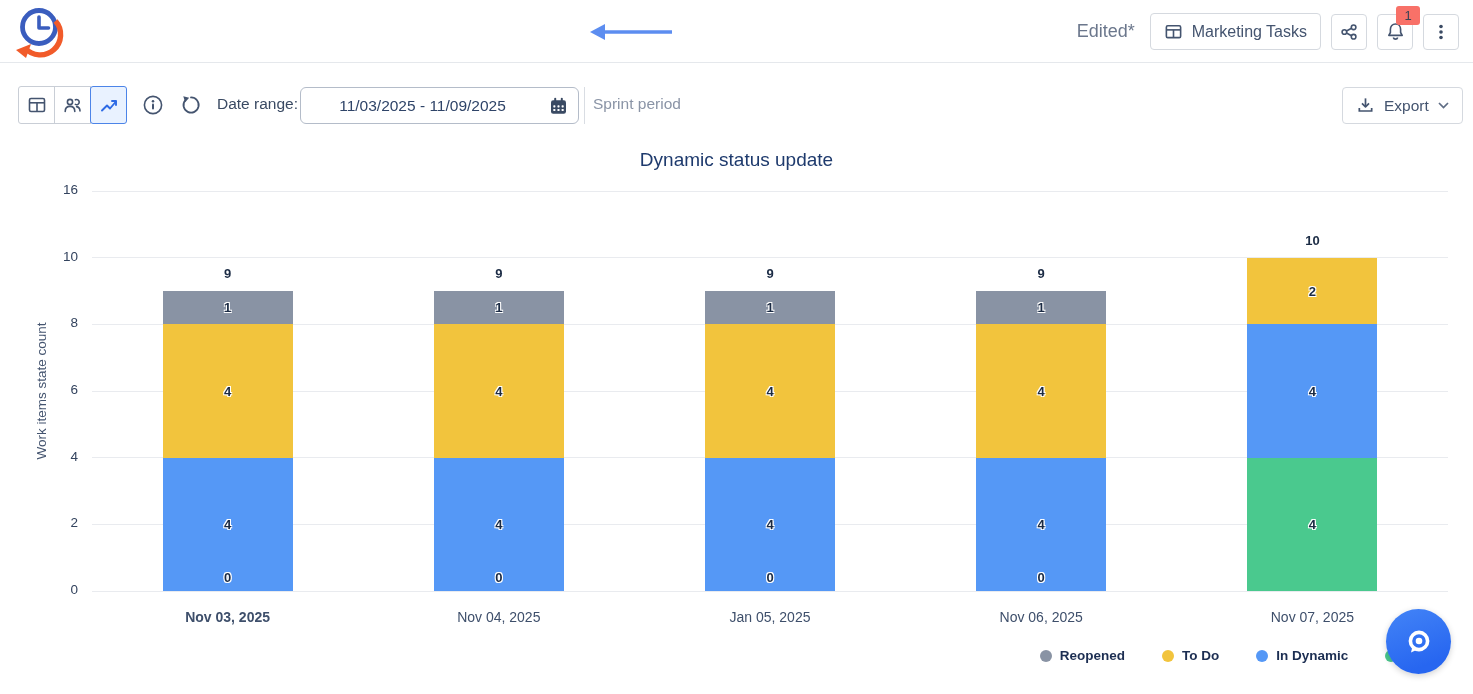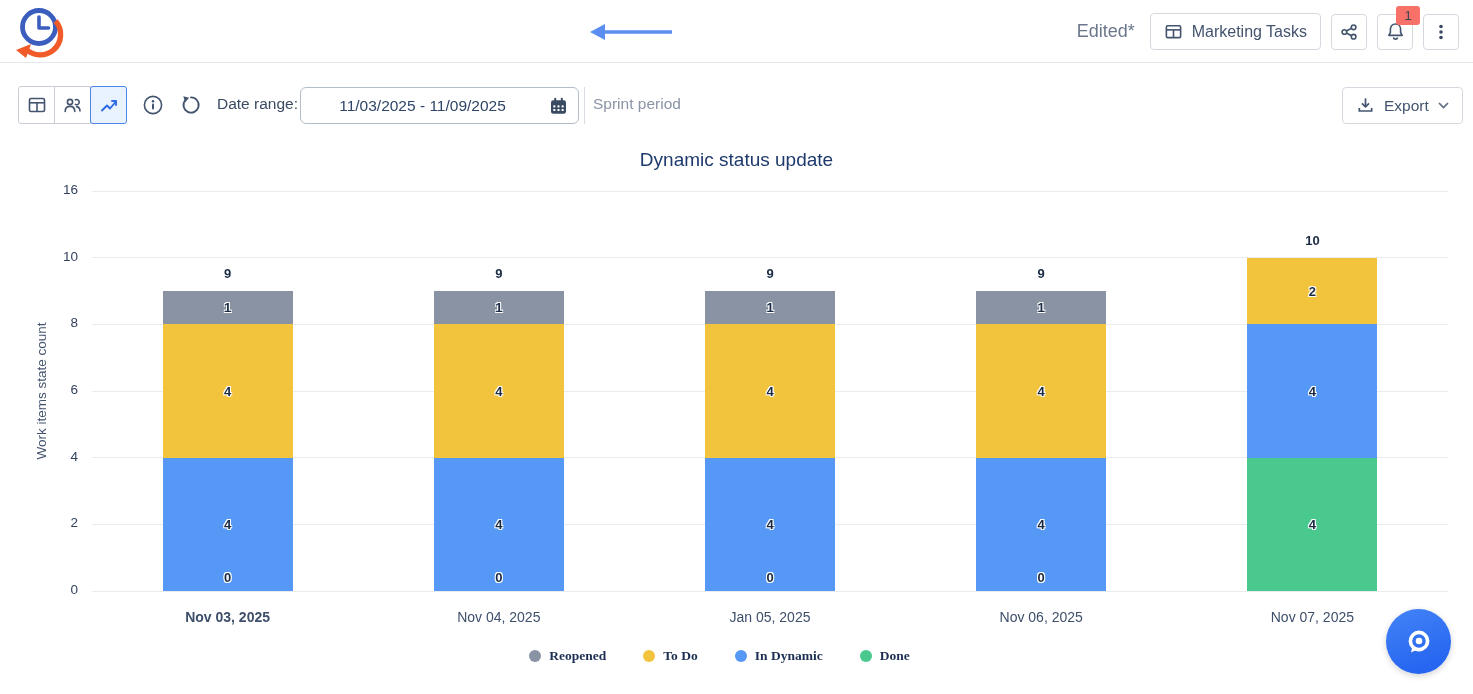--- a/index.html
+++ b/index.html
@@ -62,21 +62,21 @@
   .gridline { position:absolute; left:0; width:100%; height:1px; background:#E9EBEF; }
   .ytick { position:absolute; left:30px; width:48px; text-align:right; font-size:13.5px; color:#33435E; }
   .bar-seg { position:absolute; width:130px; display:flex; align-items:center; justify-content:center; }
   .seg-label { font-size:13px; font-weight:bold; color:#1B2B44;
                text-shadow:-1px -1px 0 #fff, 1px -1px 0 #fff, -1px 1px 0 #fff, 1px 1px 0 #fff; }
   .total-label { position:absolute; width:130px; text-align:center; font-size:13px;
                  font-weight:bold; color:#1B2B44; }
   .zero-label { position:absolute; width:130px; text-align:center; }
   .xlabel { position:absolute; top:609px; width:200px; text-align:center; font-size:14px; color:#3E4F6B; }
   .legend { position:absolute; top:648px; left:0; width:1439px; display:flex;
-            justify-content:center; gap:37px;font-family:Liberation Serif, serif; }
+            justify-content:flex-end; gap:37px; }
   .legend-item { display:flex; align-items:center; gap:8px; cursor:pointer; }
   .legend-dot { width:12px; height:12px; border-radius:50%; }
   .legend-label { font-size:13.5px; font-weight:bold; color:#1C2E52; }
 
   .fab { position:absolute; left:1386px; top:609px; width:65px; height:65px; border-radius:50%;
          background:linear-gradient(160deg,#4384F7 0%,#2766F0 80%); display:flex;
          align-items:center; justify-content:center; cursor:pointer;
          box-shadow:0 2px 6px rgba(0,0,0,0.18); }
   svg { display:block; }
 </style>

